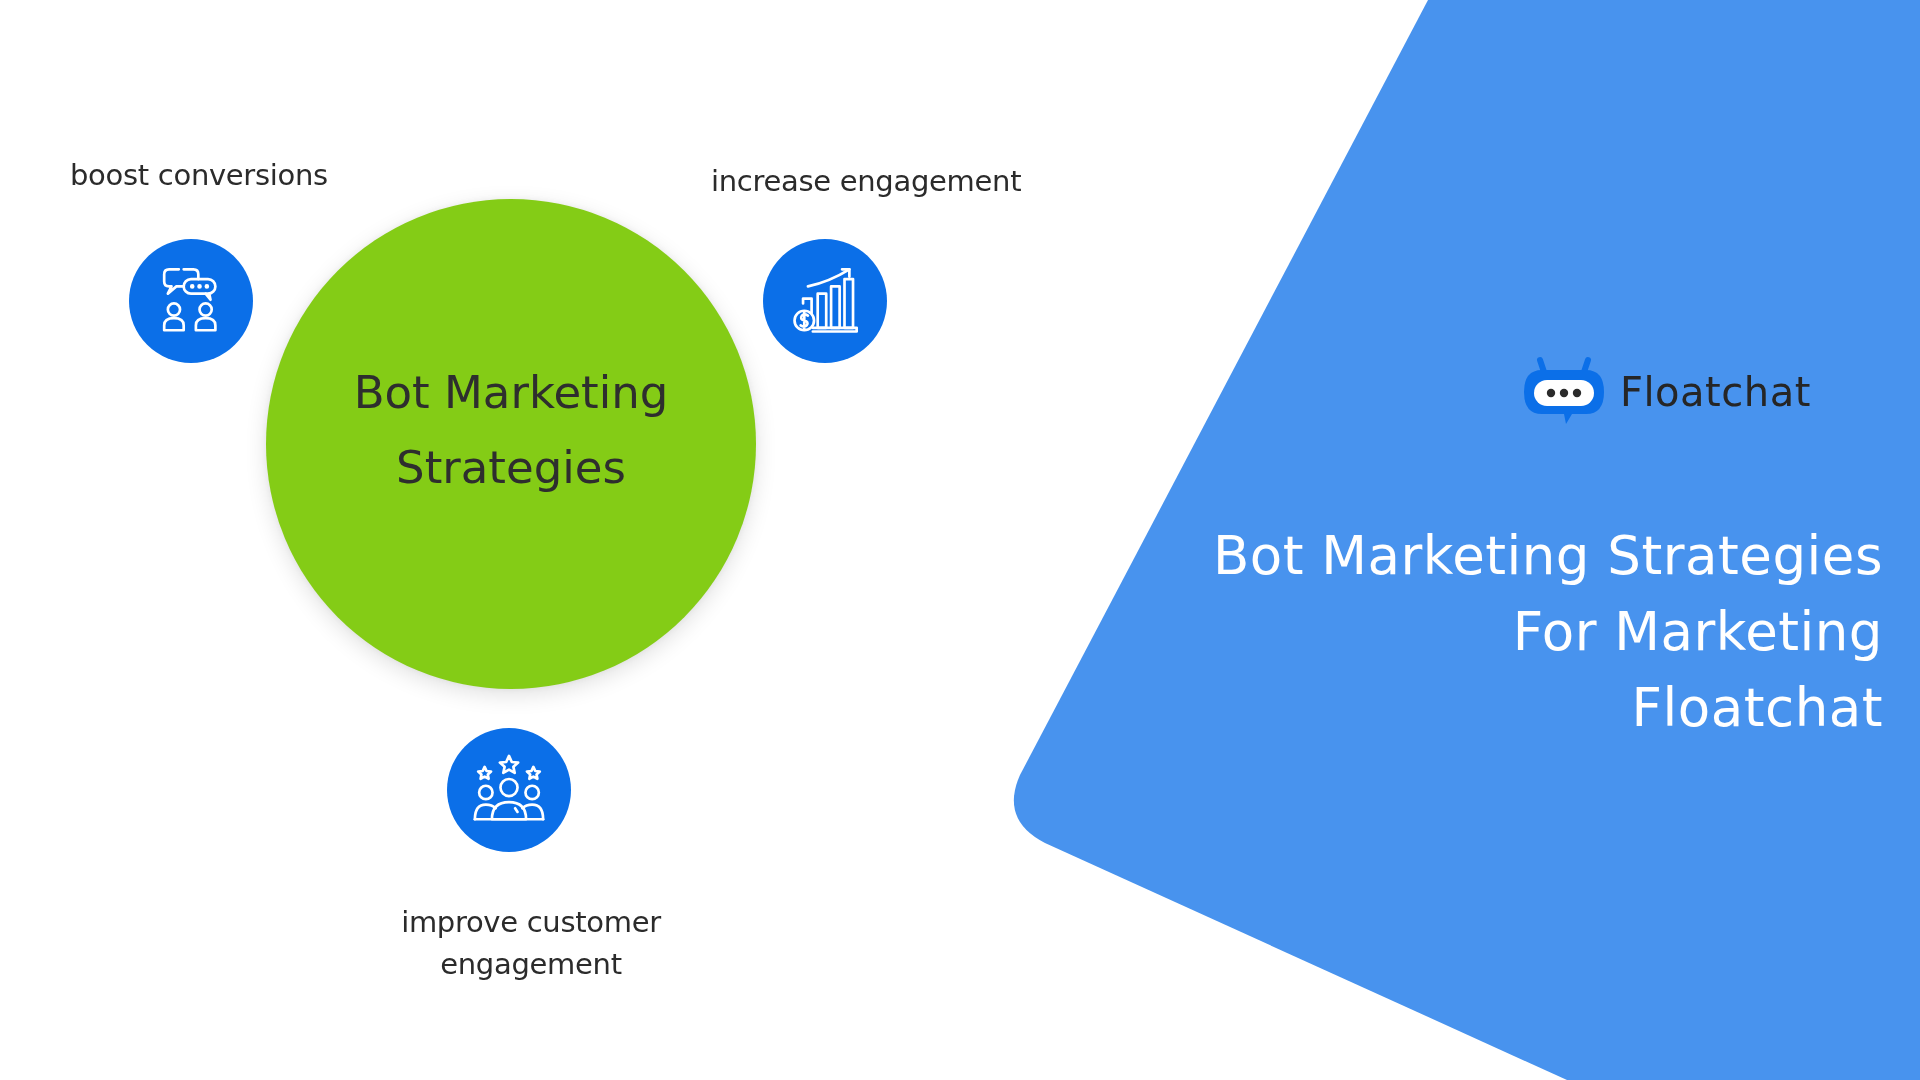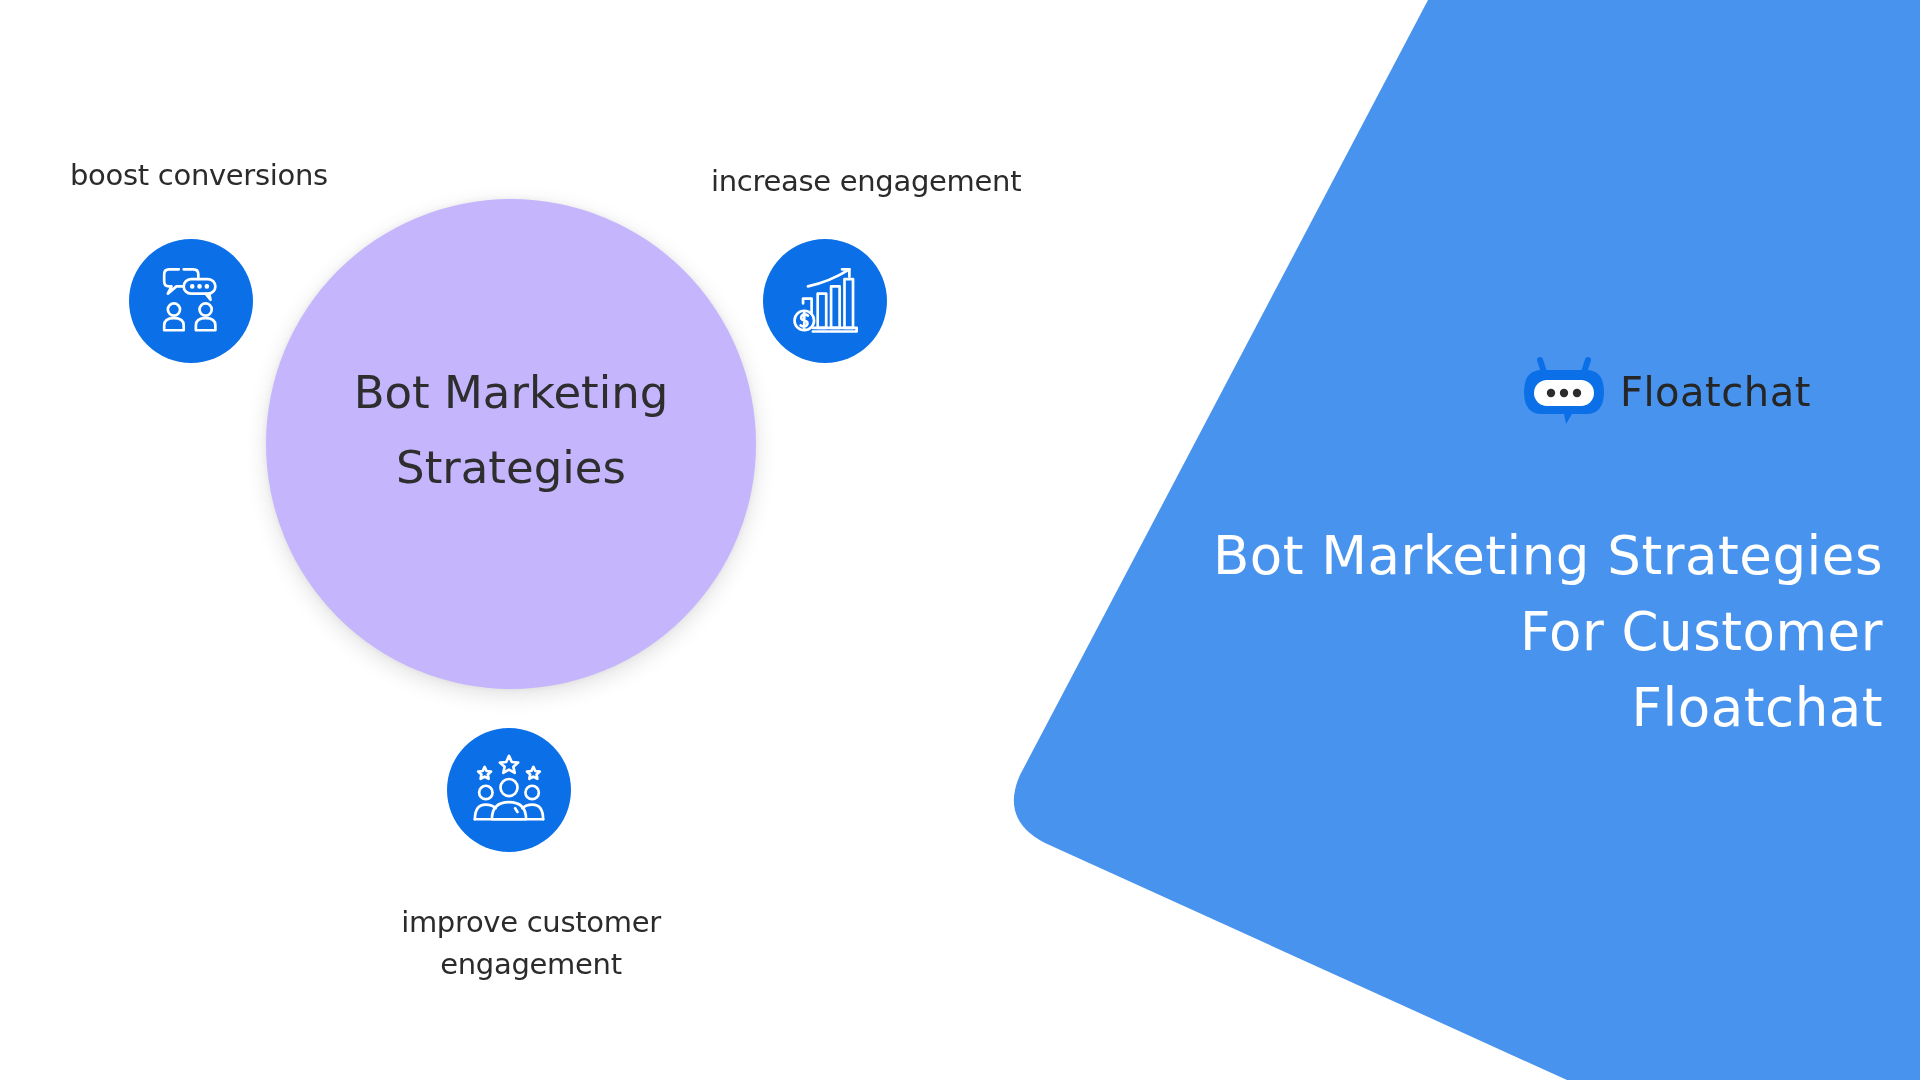--- a/index.html
+++ b/index.html
@@ -5,21 +5,21 @@
     html, body { margin: 0; padding: 0; }
     body {
       width: 1920px; height: 1080px; position: relative; overflow: hidden;
       background: #ffffff;
       font-family: "DejaVu Sans", sans-serif;
       color: #2b2b2b;
     }
     .bg-shape { position: absolute; left: 0; top: 0; width: 1920px; height: 1080px; }
     .center-circle {
       position: absolute; left: 266px; top: 199px; width: 490px; height: 490px;
-      border-radius: 50%; background: #c4b5fd;
+      border-radius: 50%; background: #84cc16;
       box-shadow: 0 6px 22px rgba(0,0,0,0.12), 0 0 6px rgba(0,0,0,0.05);
       display: flex; flex-direction: column; align-items: center; justify-content: center;
     }
     .center-title {
       font-size: 45px; line-height: 75px; text-align: center; color: #2e2e2e;
       margin-top: -28px;
     }
     .feature-icon {
       position: absolute; width: 124px; height: 124px; border-radius: 50%;
       background: #0b6fe8; display: flex; align-items: center; justify-content: center;
@@ -108,15 +108,15 @@
     <rect x="12" y="24" width="60" height="26" rx="13" fill="#ffffff"></rect>
     <circle cx="29" cy="37" r="4.2" fill="#2b2b2b"></circle>
     <circle cx="42" cy="37" r="4.2" fill="#2b2b2b"></circle>
     <circle cx="55" cy="37" r="4.2" fill="#2b2b2b"></circle>
   </svg>
   <span class="logo-text">Floatchat</span>
 </div>
 
 <div class="hero-title">
   <div>Bot Marketing Strategies</div>
-  <div>For Customer</div>
+  <div>For Marketing</div>
   <div>Floatchat</div>
 </div>
 
 </body></html>

